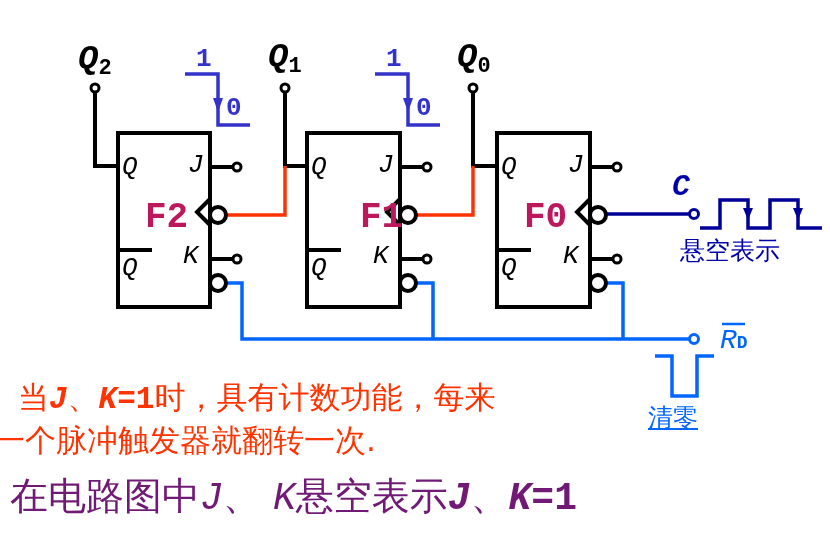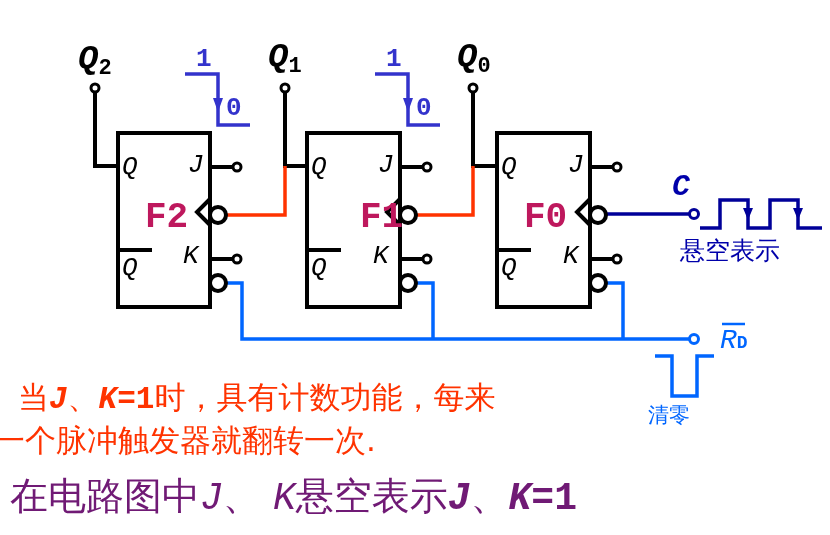--- a/index.html
+++ b/index.html
@@ -131,21 +131,21 @@
 <div class="lbl serif pin" style="left:501px;top:154px;">Q</div>
 <div class="lbl serif pin" style="left:501px;top:255px;">Q</div>
 <div class="lbl serif pin" style="left:568px;top:152px;">J</div>
 <div class="lbl serif pin" style="left:563px;top:243px;">K</div>
 <div class="lbl serif ff" style="left:500px;top:200px;margin-left:24px;">F0</div>
 
 <div class="lbl serif blue" style="left:672px;top:172px;font-size:30px;font-weight:bold;font-style:italic;">C</div>
 <div class="lbl cjk blue" style="left:680px;top:238px;font-size:25px;">悬空表示</div>
 
 <div class="lbl serif lblue" style="left:720px;top:327px;font-size:28px;font-style:italic;"><span>R</span><span style="font-size:18px;font-style:normal;font-weight:bold;">D</span></div>
-<div class="lbl cjk lblue" style="left:648px;top:405px;font-size:21px;">清零</div>
+<div class="lbl cjk lblue" style="left:648px;top:405px;font-size:25px;text-decoration:underline;">清零</div>
 
 <div class="lbl cjk note-red" style="left:18px;top:382px;"><span>当</span><span class="serif" style="font-style:italic;font-weight:bold;">J</span><span>、</span><span class="serif" style="font-style:italic;font-weight:bold;">K</span><span class="serif" style="font-weight:bold;">=1</span><span>时，具有计数功能，每来</span></div>
 <div class="lbl cjk note-red" style="left:-6px;top:425px;">一个脉冲触发器就翻转一次.</div>
 <div class="lbl cjk note-black" style="left:10px;top:477px;"><span>在电路图中</span><span class="serif" style="font-style:italic;">J</span><span>、 </span><span class="serif" style="font-style:italic;">K</span><span>悬空表示</span><span class="serif" style="font-style:italic;font-weight:bold;">J</span><span>、</span><span class="serif" style="font-style:italic;font-weight:bold;">K</span><span class="serif" style="font-weight:bold;">=1</span></div>
 
 <div style="position:absolute;left:122px;top:250px;width:0;height:0;"></div>
 
 </div>
 
 </body></html>

